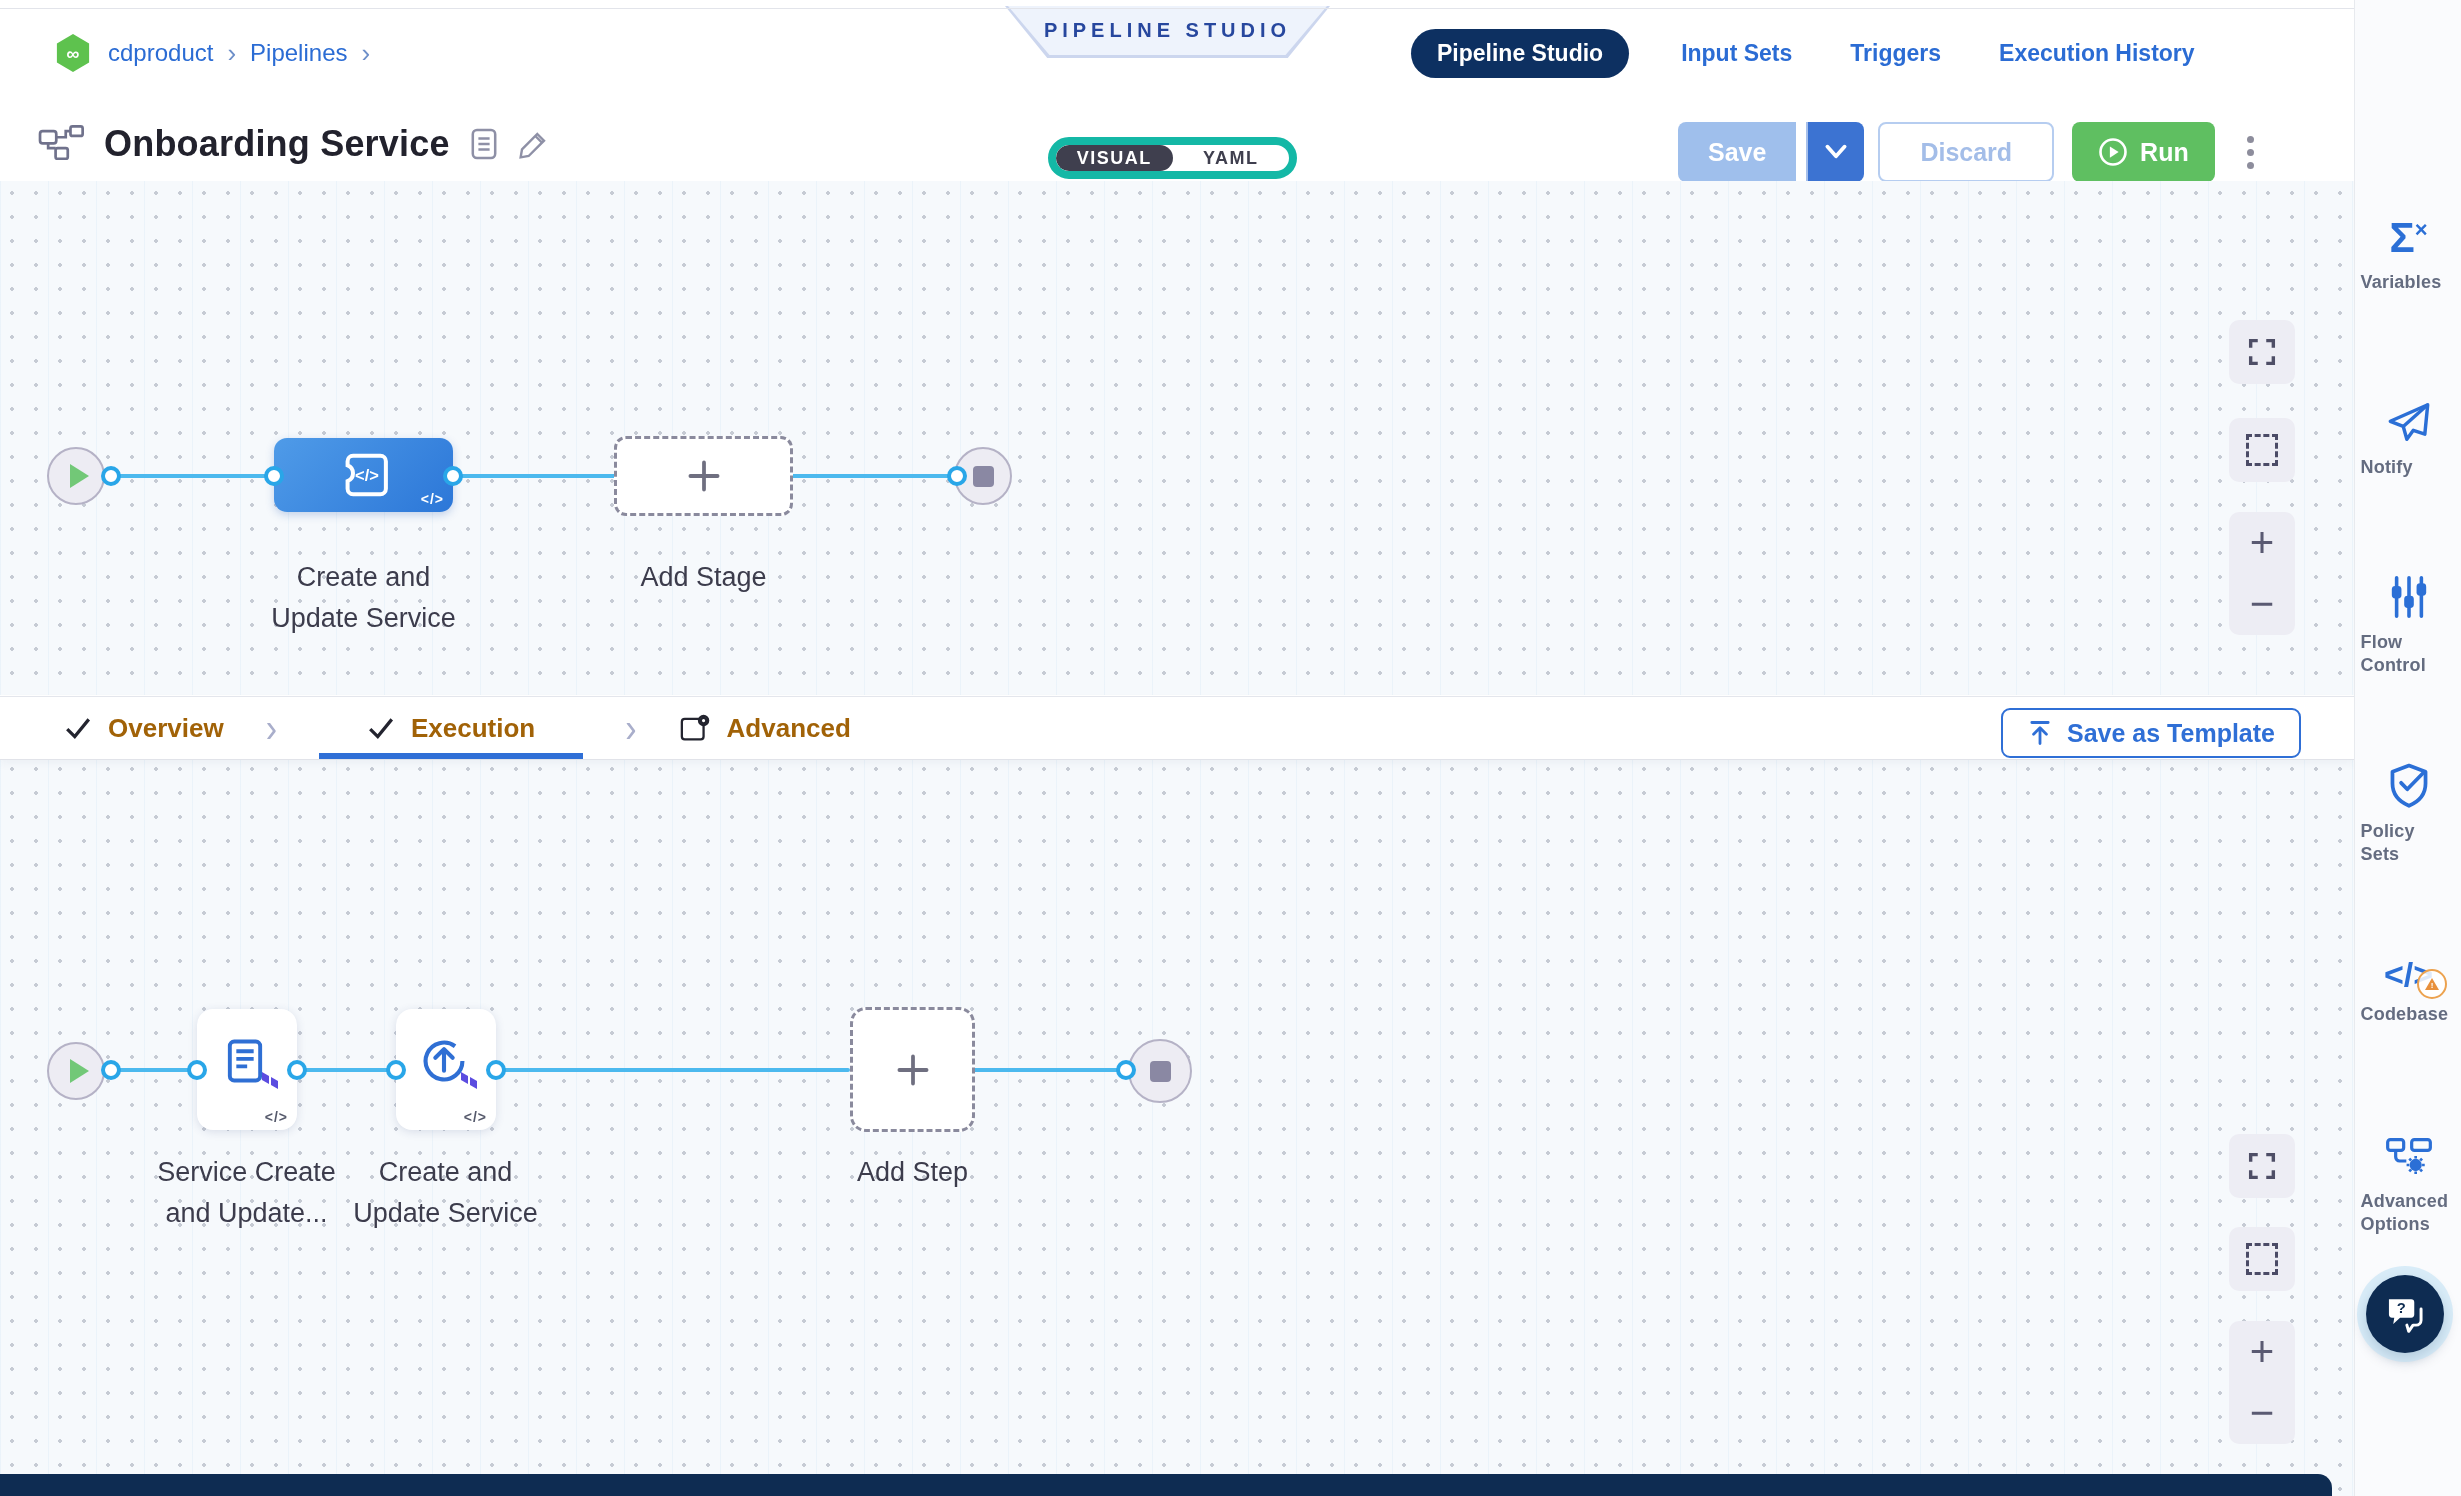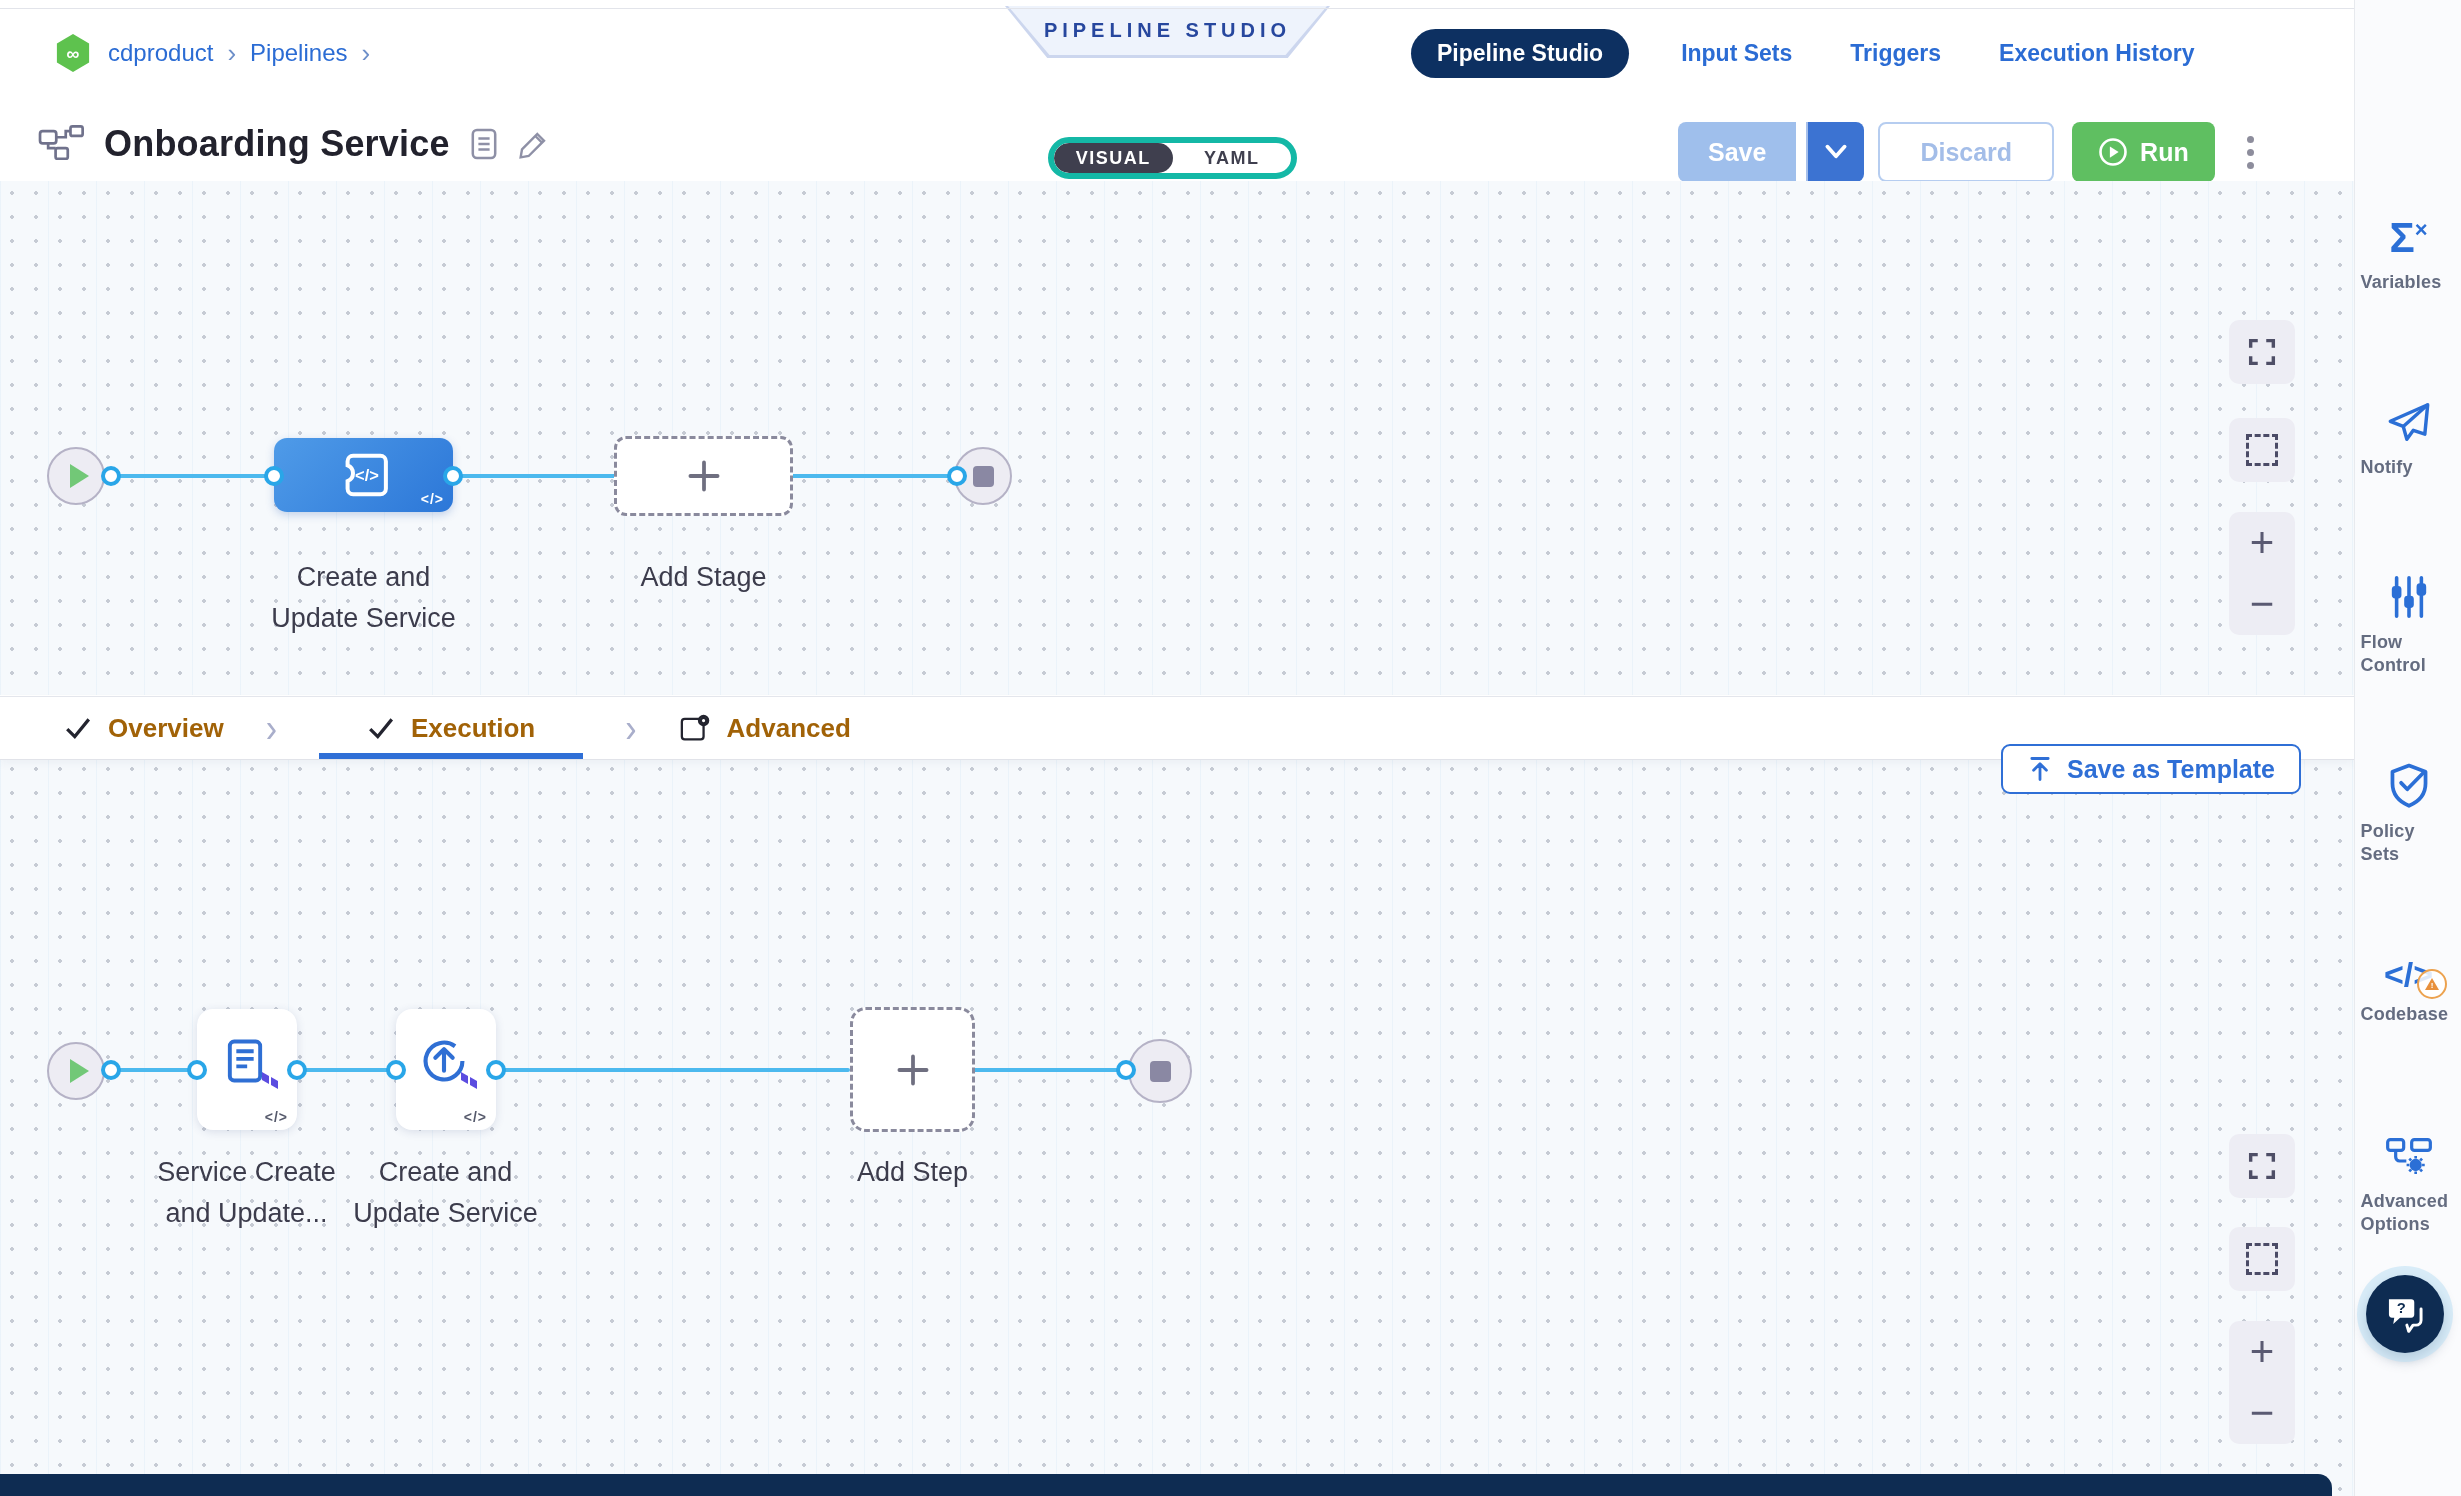--- a/index.html
+++ b/index.html
@@ -25,21 +25,21 @@
   .nav-pill{background:#0d3061;color:#fff;border:none;border-radius:26px;padding:11px 26px;
       font-size:23px;font-weight:bold;font-family:inherit;cursor:pointer;}
   .nav-link{background:none;border:none;color:#2b6cd4;font-size:23px;font-weight:600;font-family:inherit;cursor:pointer;}
 
   
   .pheader{position:absolute;left:0;top:106px;width:2354px;height:75px;background:#fff;border-bottom:1px solid #e4e6ec;}
   .ph-left{position:absolute;left:38px;top:0;height:75px;display:flex;align-items:center;gap:20px;}
   .ptitle{font-size:36px;font-weight:bold;color:#22222d;margin:0;letter-spacing:0.2px;}
   .icon-btn{background:none;border:none;padding:0;cursor:pointer;display:flex;align-items:center;}
 
-  .mode-toggle{position:absolute;left:1048px;top:31px;width:249px;height:42px;border:6px solid #14b8a6;
+  .mode-toggle{position:absolute;left:1048px;top:31px;width:249px;height:42px;border:8px solid #14b8a6;
       border-radius:23px;background:#fff;display:flex;box-sizing:border-box;overflow:hidden;}
   .mode-opt{flex:1;display:flex;align-items:center;justify-content:center;font-size:18px;font-weight:bold;
       letter-spacing:1.5px;color:#3f3f4e;border:none;background:none;font-family:inherit;cursor:pointer;}
   .mode-opt.selected{background:#3f3f4e;color:#fff;border-radius:21px;}
 
   .actions{position:absolute;left:1678px;top:16px;height:60px;display:flex;align-items:center;}
   .save-split{display:flex;height:60px;gap:10px;}
   .save-main{background:#9fbfec;color:#fff;font-size:25px;font-weight:bold;border:none;
       border-radius:8px 0 0 8px;padding:0 30px;font-family:inherit;cursor:pointer;}
   .save-caret{background:#3c73d2;width:58px;border:none;border-radius:0 8px 8px 0;cursor:pointer;
@@ -99,21 +99,21 @@
       border-top:1px solid #e4e6ec;border-bottom:1px solid #e1e3e9;z-index:5;
       box-shadow:0 4px 8px rgba(60,70,110,.05);display:flex;align-items:center;}
   .tab-item{height:100%;display:flex;align-items:center;gap:16px;font-size:26px;color:#a16207;
       box-sizing:border-box;cursor:pointer;font-weight:600;}
   .tab-item.active{border-bottom:6px solid #2f6fd6;padding-top:6px;font-weight:bold;}
   .tab-sep{color:#a9aecb;font-size:34px;font-weight:400;margin:0 42px;transform:scaleY(1.2);}
   .tab-overview{margin-left:64px;}
   .tab-active-pad{padding-left:48px;padding-right:48px;}
   .save-template-btn{position:absolute;right:53px;top:11px;height:50px;padding:0 24px;display:flex;align-items:center;gap:14px;
       background:#fff;border:2px solid #2f6fd6;border-radius:9px;color:#2f6fd6;font-size:25px;font-weight:600;
-      font-family:inherit;cursor:pointer;box-sizing:border-box;margin-top:36px;}
+      font-family:inherit;cursor:pointer;box-sizing:border-box;}
 
   
   .sidebar{position:absolute;right:0;top:0;width:107px;height:1496px;background:#fafbfd;border-left:1px solid #e7eaee;z-index:6;}
   .side-item{position:absolute;left:0;width:107px;display:flex;flex-direction:column;align-items:center;gap:12px;cursor:pointer;}
   .side-label{font-size:18px;font-weight:bold;color:#646c80;text-align:left;line-height:1.3;width:96px;letter-spacing:0.2px;}
   .sigma-x{display:flex;align-items:flex-start;color:#2b6fd6;font-weight:bold;line-height:1;}
   .sigma-x .s{font-size:42px;}
   .sigma-x .x{font-size:22px;margin-top:2px;}
   .codebase-icon{position:relative;color:#2b6fd6;font-weight:bold;font-size:34px;line-height:1;}
   .warn-bubble{position:absolute;right:-14px;bottom:-8px;width:26px;height:26px;border-radius:50%;

